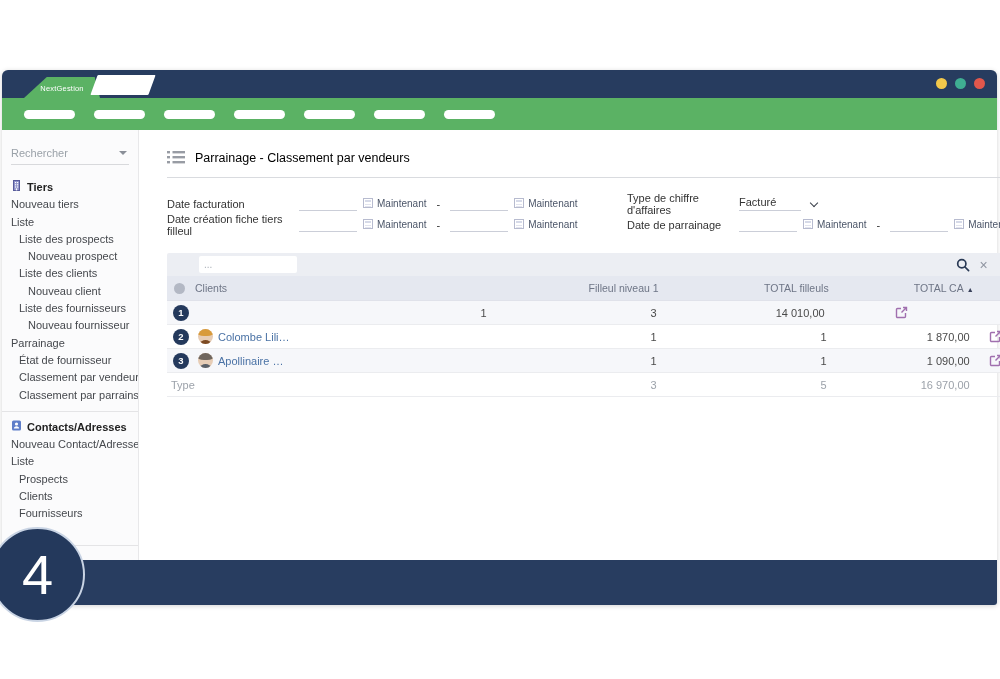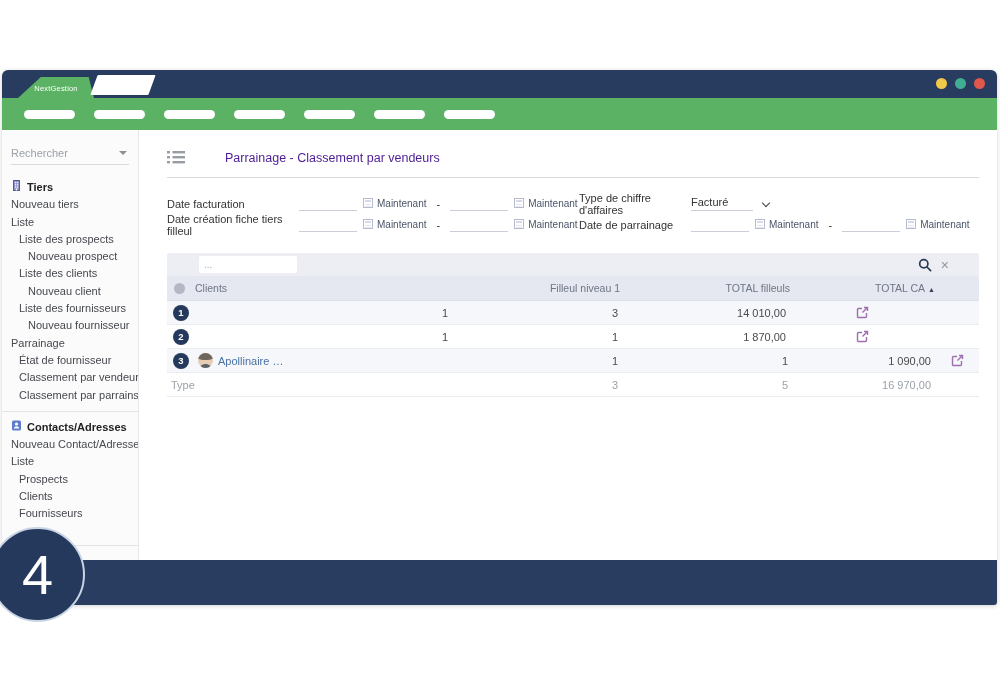--- a/index.html
+++ b/index.html
@@ -5,21 +5,21 @@
   * { margin:0; padding:0; box-sizing:border-box; }
   html,body { width:1000px; height:679px; background:#ffffff; overflow:hidden;
     font-family:"Liberation Sans", sans-serif; }
   body { position:relative; }
 
   .window { position:relative; width:995px; margin:70px 0 0 2px;
     box-shadow:0 1px 5px rgba(0,0,0,.18); border-radius:6px 6px 3px 3px; }
 
   
   .titlebar { position:relative; height:28px; background:#273C5F; border-radius:6px 6px 0 0; }
-  .tab-green { position:absolute; left:16px; bottom:0; width:76px; height:21px;
+  .tab-green { position:absolute; left:22px; bottom:0; width:76px; height:21px;
     background:#5BB264; clip-path:polygon(30% 0, 93% 0, 100% 100%, 0 100%);
     display:flex; align-items:center; justify-content:center; }
   .tab-green span { color:#fff; font-size:7.5px; letter-spacing:.2px; padding-top:2px; }
   .tab-white { position:absolute; left:92px; bottom:3px; width:58px; height:20px;
     background:#ffffff; transform:skewX(-20deg); border-radius:1px; }
   .win-controls { position:absolute; right:12px; top:8px; display:flex; gap:8px; }
   .win-dot { width:11px; height:11px; border-radius:50%; }
 
   
   .navbar { height:32px; background:#5BB264; display:flex; align-items:center;
@@ -43,31 +43,31 @@
   .side-item.lvl1 { padding-left:17px; }
   .side-item.lvl2 { padding-left:26px; }
   .side-header { display:flex; align-items:center; gap:5px; font-weight:bold;
     color:#222; line-height:17.3px; padding-left:9px; cursor:pointer; }
   .side-divider { border-top:1px solid #E4E4E6; margin:7px 0; }
   .side-divider.spaced { margin-top:22px; }
 
   
   .main { flex:1; padding:0 18px 0 28px; }
   .page-head { display:flex; align-items:center; gap:10px; margin-top:20px; }
-  .page-title { color:#4c1d95; font-size:12.5px;margin-left:30px; }
+  .page-title { color:#000000; font-size:12.5px; }
   .head-rule { border-top:1px solid #D9DBDF; margin-top:12px; }
 
   
   .filters { display:flex; margin-top:15px; }
   .f-col-left { width:412px; flex:none; }
   .f-col-right { flex:1; }
   .f-row { display:flex; align-items:center; height:21px; font-size:11px; color:#333; }
   .f-label { flex:none; }
   .f-col-left .f-label { width:132px; }
-  .f-col-right .f-label { width:112px; }
+  .f-col-right .f-label { width:112px;margin-left:48px; }
   .f-input { width:58px; height:15px; border:none; border-bottom:1px solid #CBCED8;
     background:transparent; outline:none; font-size:10px; font-family:inherit; flex:none; }
   .now-group { display:flex; align-items:flex-start; gap:4px; margin-left:6px; cursor:pointer; }
   .now-label { font-size:10px; color:#4B5568; }
   .dash { margin:0 10px; color:#333; }
   .cal { width:10px; height:10px; border:1px solid #B7BBCF; background:#fff;
     position:relative; flex:none; }
   .cal::before { content:""; position:absolute; top:1px; left:1px; right:1px;
     height:2px; background:#D6DAE8; }
   .cal::after { content:""; position:absolute; top:5px; left:1px; right:1px;
@@ -323,20 +323,24 @@
               <span class="ca-cell">14 010,00</span>
               <span class="ext-cell">
                 <svg width="13" height="13" viewBox="0 0 13 13">
                   <path d="M10.5 7v3.5a1 1 0 0 1-1 1H2.5a1 1 0 0 1-1-1V3.5a1 1 0 0 1 1-1H6" fill="none" stroke="#A06FAE" stroke-width="1.4"></path>
                   <path d="M8 1.5h3.5V5M11.2 1.8 6.5 6.5" stroke="#A06FAE" stroke-width="1.4" fill="none"></path>
                 </svg>
               </span>
             </div>
             <div class="t-grid t-row">
               <span class="rank">2</span>
+              <span class="v-cell">
+                <span class="avatar av-woman-blonde"></span>
+                <span class="v-name">Colombe Lili…</span>
+              </span>
               <span class="num-cell">1</span>
               <span class="num-cell">1</span>
               <span class="ca-cell">1 870,00</span>
               <span class="ext-cell">
                 <svg width="13" height="13" viewBox="0 0 13 13">
                   <path d="M10.5 7v3.5a1 1 0 0 1-1 1H2.5a1 1 0 0 1-1-1V3.5a1 1 0 0 1 1-1H6" fill="none" stroke="#A06FAE" stroke-width="1.4"></path>
                   <path d="M8 1.5h3.5V5M11.2 1.8 6.5 6.5" stroke="#A06FAE" stroke-width="1.4" fill="none"></path>
                 </svg>
               </span>
             </div>

